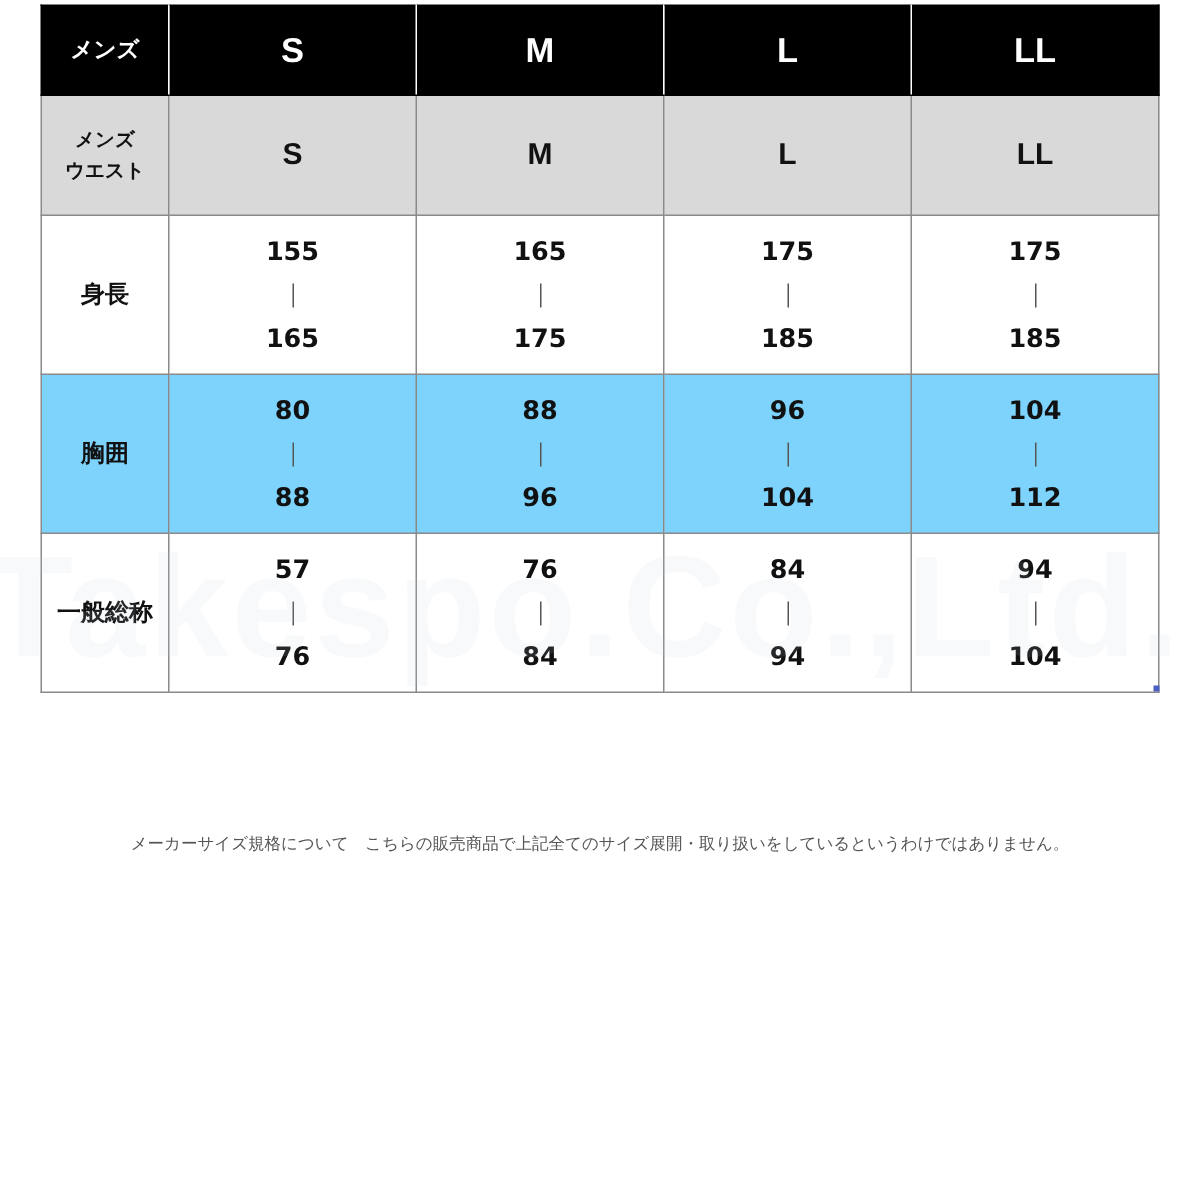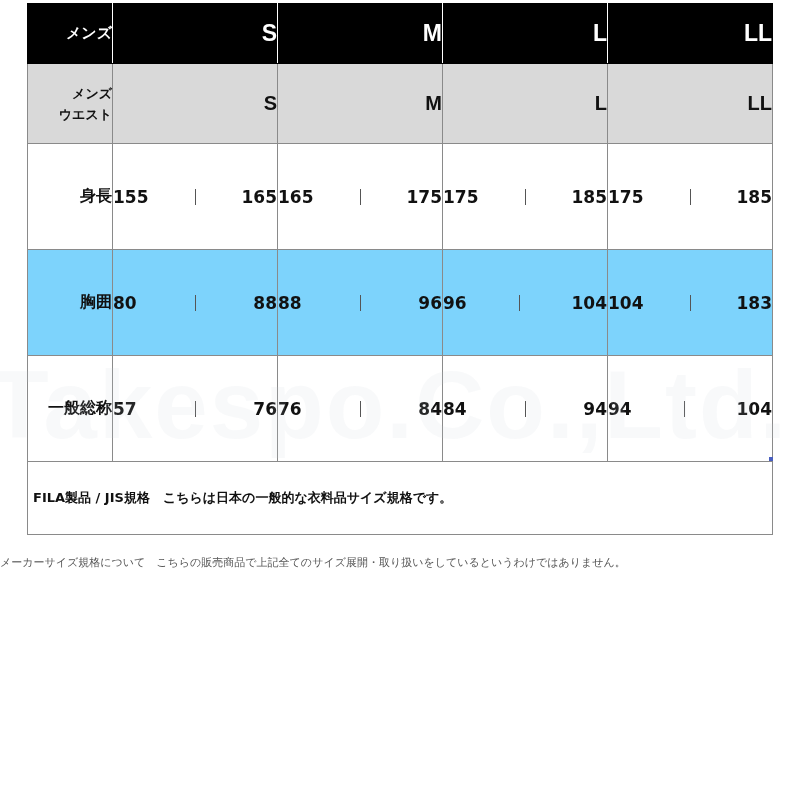--- a/index.html
+++ b/index.html
@@ -8,40 +8,40 @@
   .watermark {
     position: absolute; left: -10px; top: 355px; width: 820px; height: 100px;
     font-family: "Liberation Sans", sans-serif; font-size: 96px; font-weight: bold;
     color: rgba(200,205,215,0.12); white-space: nowrap; letter-spacing: 2px;
     pointer-events: none; z-index: 2; line-height: 100px;
   }
   table.size {
     position: absolute; left: 27px; top: 3px; width: 746px;
     border-collapse: collapse; table-layout: fixed; z-index: 1;
   }
-  table.size td { border: 1px solid #8a8a8a; text-align: right; vertical-align: middle; padding: 0; }
+  table.size td { border: 1px solid #8a8a8a; text-align: center; vertical-align: middle; padding: 0; }
   col.c0 { width: 85px; }
   col.cx { width: 165px; }
   tr.hdr td { background: #000; color: #fff; height: 59px; font-weight: bold;
               font-family: "Liberation Sans", sans-serif; font-size: 23px; border-color: #000; border-right: 1px solid #fff; }
   tr.hdr td.lbl { font-family: "DejaVu Sans", sans-serif; font-size: 15px; }
   tr.hdr td:last-child { border-right-color: #000; }
   tr.gen td { background: #d9d9d9; height: 79px; font-weight: bold;
               font-family: "Liberation Sans", sans-serif; font-size: 20px; }
   tr.gen td.lbl { font-family: "DejaVu Sans", sans-serif; font-size: 13px; line-height: 21px; }
   tr.meas td { height: 105px; font-family: "DejaVu Sans", sans-serif; font-weight: bold; font-size: 17px; }
   tr.meas.grey td { background: #7dd3fc; }
   tr.meas.white td { background: #fff; }
   tr.meas td.lbl { font-size: 16px; }
-  .range { display: flex; flex-direction: row; align-items: center; justify-content: space-between; height: 78px; }
+  .range { display: flex; flex-direction: column; align-items: center; justify-content: space-between; height: 78px; }
   .range .bar { display: block; width: 1px; height: 16px; background: #555; }
   tr.note td { height: 72px; text-align: left; font-size: 13px; font-weight: bold; padding-left: 5px;
                font-family: "DejaVu Sans", sans-serif; background: #fff; }
   .handle { position: absolute; left: 769px; top: 457px; width: 4px; height: 4px; background: #4a5fc0; z-index: 3; }
-  .footer { position: absolute; left: 0; width: 800px; top: 555px; text-align: left;
+  .footer { position: absolute; left: 0; width: 800px; top: 555px; text-align: center;
             font-size: 11px; color: #555; font-family: "DejaVu Sans", sans-serif; }
 </style>
 </head>
 <body>
 
 <div class="watermark">Takespo.Co.,Ltd.</div>
 
 <table class="size">
   <colgroup>
       <col class="c0">
@@ -119,21 +119,21 @@
           <div class="range">
             <span>96</span>
             <span class="bar"></span>
             <span>104</span>
           </div>
         </td>
     <td>
           <div class="range">
             <span>104</span>
             <span class="bar"></span>
-            <span>183</span>
+            <span>112</span>
           </div>
         </td>
   </tr>
   <tr class="meas white">
     <td class="lbl">一般総称</td>
     <td>
           <div class="range">
             <span>57</span>
             <span class="bar"></span>
             <span>76</span>
@@ -154,21 +154,18 @@
           </div>
         </td>
     <td>
           <div class="range">
             <span>94</span>
             <span class="bar"></span>
             <span>104</span>
           </div>
         </td>
   </tr>
-  <tr class="note">
-    <td colspan="5">FILA製品 / JIS規格　こちらは日本の一般的な衣料品サイズ規格です。</td>
-  </tr>
 </tbody>
   </table>
 
 <div class="handle"></div>
 
 <div class="footer">メーカーサイズ規格について　こちらの販売商品で上記全てのサイズ展開・取り扱いをしているというわけではありません。</div>
 
 </body></html>

